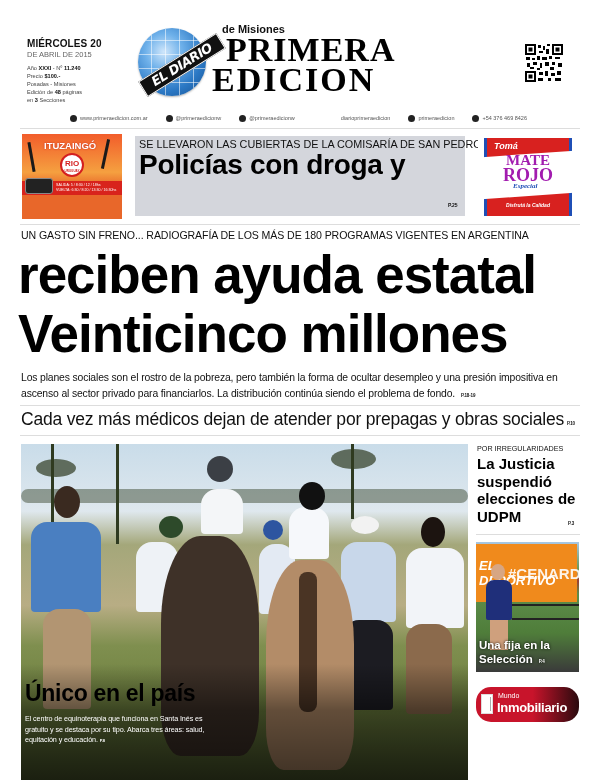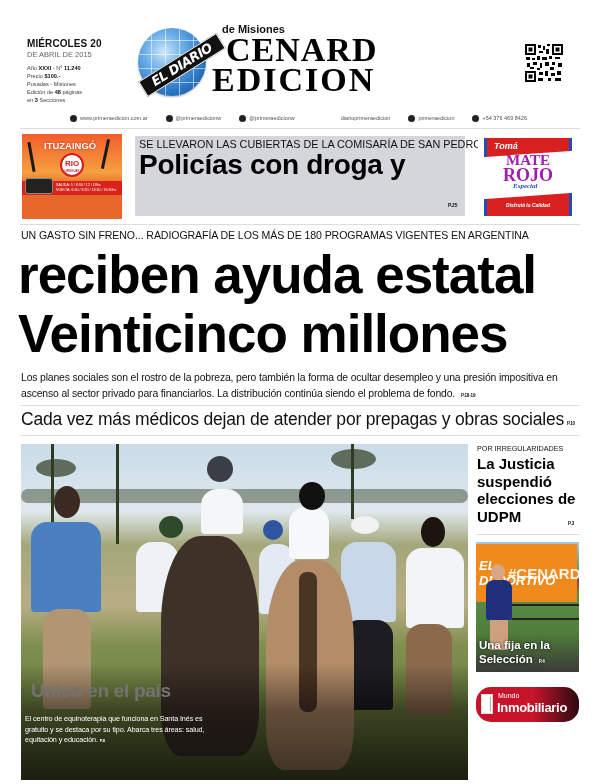--- a/index.html
+++ b/index.html
@@ -90,21 +90,21 @@
 
   
   .photo { position: absolute; left: 21px; top: 444px; width: 447px; height: 336px; overflow: hidden;
     background: linear-gradient(180deg, #c9dce9 0%, #dfe8ee 20%, #a4a77a 30%, #b8ad84 48%, #7f8f4f 60%, #6b7d3d 80%, #4d5a2e 100%); }
   .photo .tree { position: absolute; background: #2f3b21; }
   .photo .person { position: absolute; border-radius: 16px 16px 4px 4px; }
   .photo .head { position: absolute; border-radius: 50%; }
   .photo .horse { position: absolute; border-radius: 40% 40% 20% 20%; }
   .photo .shade { position: absolute; left: 0; top: 220px; width: 447px; height: 116px;
     background: linear-gradient(180deg, rgba(0,0,0,0) 0%, rgba(0,0,0,0.45) 40%, rgba(0,0,0,0.65) 100%); }
-  .photo-headline { position: absolute; left: 25px; top: 680px; color: #737373; font-weight: 900; font-size: 19px; letter-spacing: -0.3px; margin-left: 6px; }
+  .photo-headline { position: absolute; left: 25px; top: 680px; color: #000000; font-weight: 900; font-size: 23px; letter-spacing: -0.3px; }
   .photo-caption { position: absolute; left: 25px; top: 714px; width: 200px; color: #fff; font-size: 7.2px; line-height: 10.5px; letter-spacing: -0.1px; }
   .photo-caption .pg { font-size: 4px; font-weight: 700; }
 
   
   .side-kicker { position: absolute; left: 477px; top: 444px; font-size: 7.2px; color: #111; }
   .side-headline { position: absolute; left: 477px; top: 455px; font-weight: 900; font-size: 15px; line-height: 17.5px; color: #000; width: 110px; }
   .side-page { position: absolute; left: 568px; top: 521px; font-size: 4.5px; font-weight: 700; }
   .hr-5 { position: absolute; left: 476px; top: 534px; width: 104px; height: 1px; background: #ddd; }
 
   .sports { position: absolute; left: 476px; top: 542px; width: 103px; height: 130px; overflow: hidden;
@@ -143,21 +143,21 @@
       <div><span>Edición de</span> <b>48</b> <span>páginas</span></div>
       <div><span>en</span> <b>3</b> <span>Secciones</span></div>
     </div>
   </div>
 
   <div class="logo">
     <div class="globe"></div>
     <div class="banner">EL DIARIO</div>
     <div class="logo-sub">de Misiones</div>
     <div class="logo-main">
-      <div>CENARD</div>
+      <div>PRIMERA</div>
       <div>EDICION</div>
     </div>
   </div>
 
   <div class="qr">
     <svg width="38" height="38" viewBox="0 0 38 38">
       <rect x="0" y="0" width="11" height="11" fill="#000"></rect>
         <rect x="2" y="2" width="7" height="7" fill="#fff"></rect>
         <rect x="3.5" y="3.5" width="4" height="4" fill="#000"></rect>
       <rect x="27" y="0" width="11" height="11" fill="#000"></rect>

